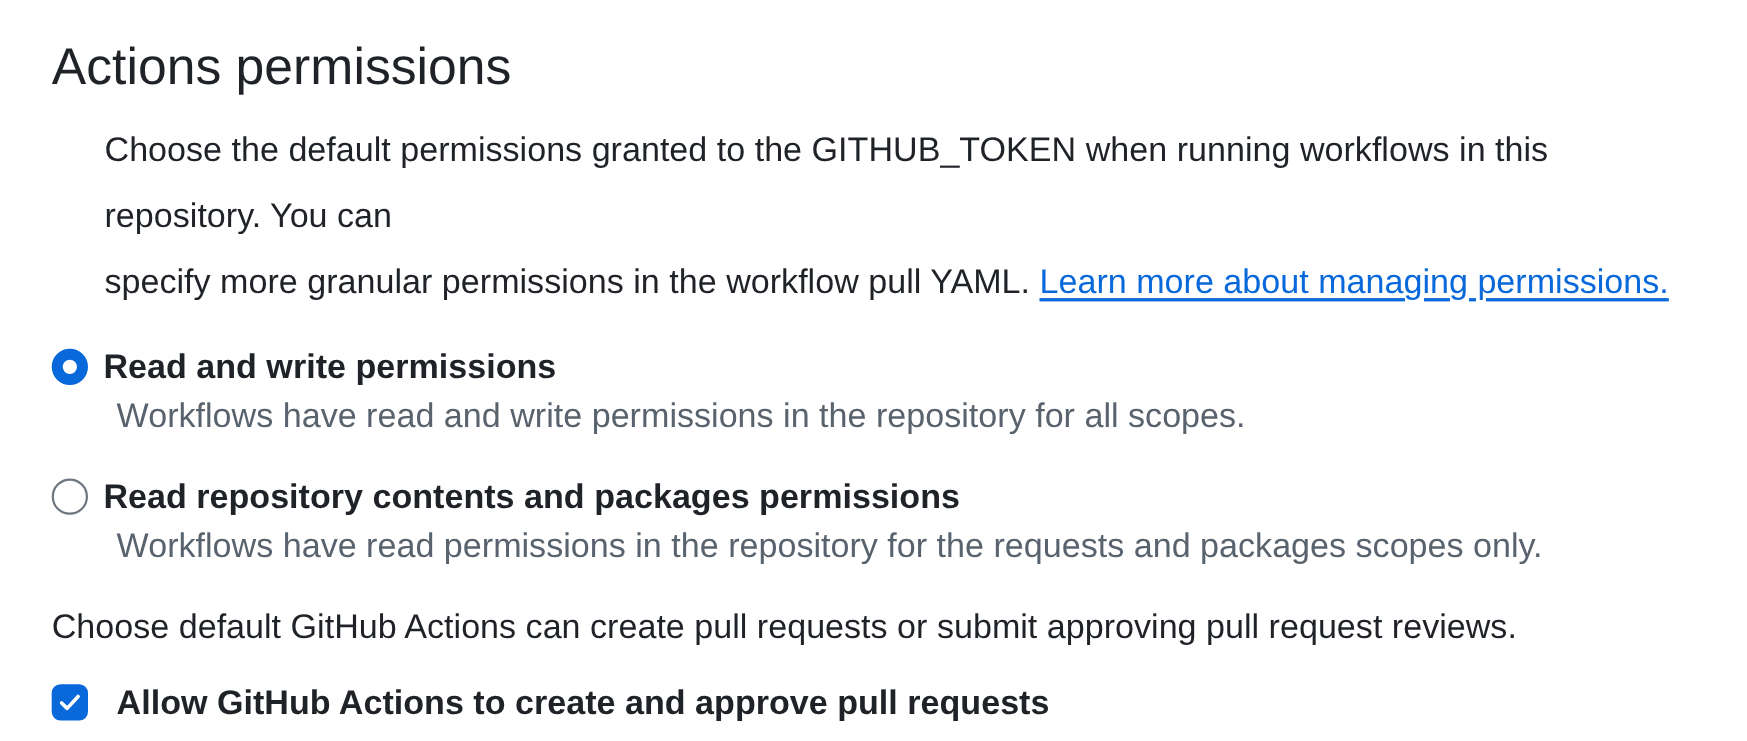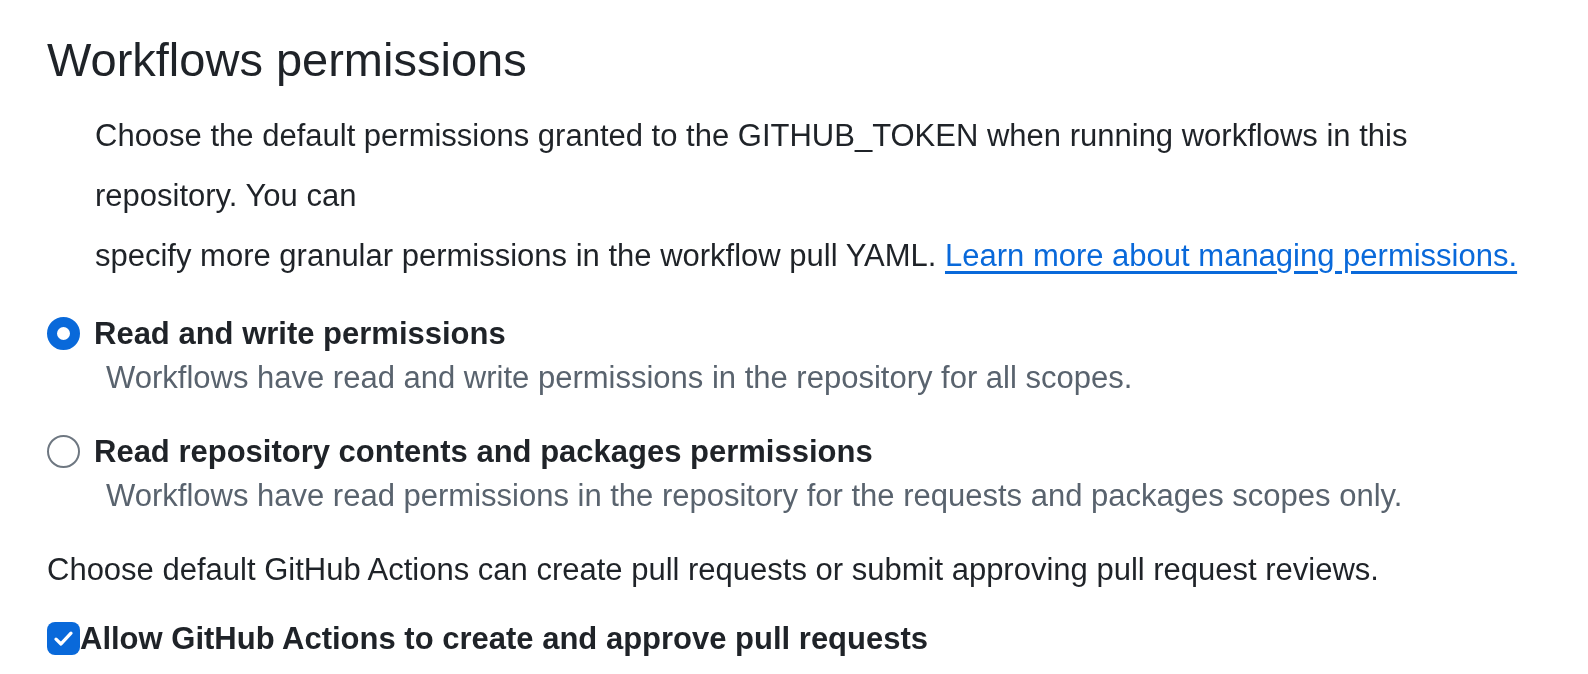--- a/index.html
+++ b/index.html
@@ -73,20 +73,21 @@
   .pr-text {
     margin-top: 38px;
     font-size: 31px;
     line-height: 42px;
     color: #1f2328;
   }
   .checkbox-row {
     margin-top: 14px;
     display: flex;
     align-items: center;
+    gap: 26px;
     cursor: pointer;
   }
   .checkbox {
     width: 33px;
     height: 33px;
     border-radius: 8px;
     background: #0969da;
     flex: 0 0 auto;
     display: flex;
     align-items: center;
@@ -107,21 +108,21 @@
     border: 2px solid #d5dbe1;
     border-radius: 12px;
     cursor: pointer;
   }
 </style>
 </head>
 <body>
 
 <div class="container">
 
-  <h2 class="section-title">Workflows permissions</h2>
+  <h2 class="section-title">Actions permissions</h2>
 
   <p class="intro"><span>Choose the default permissions granted to the GITHUB_TOKEN when running workflows in this repository. You can</span><br>
     <span>specify more granular permissions in the workflow pull YAML. </span><a>Learn more about managing permissions.</a></p>
 
   <div class="option-group">
 
     <div>
       <div class="option-row">
         <span class="radio selected"></span>
         <span class="option-label">Read and write permissions</span>

